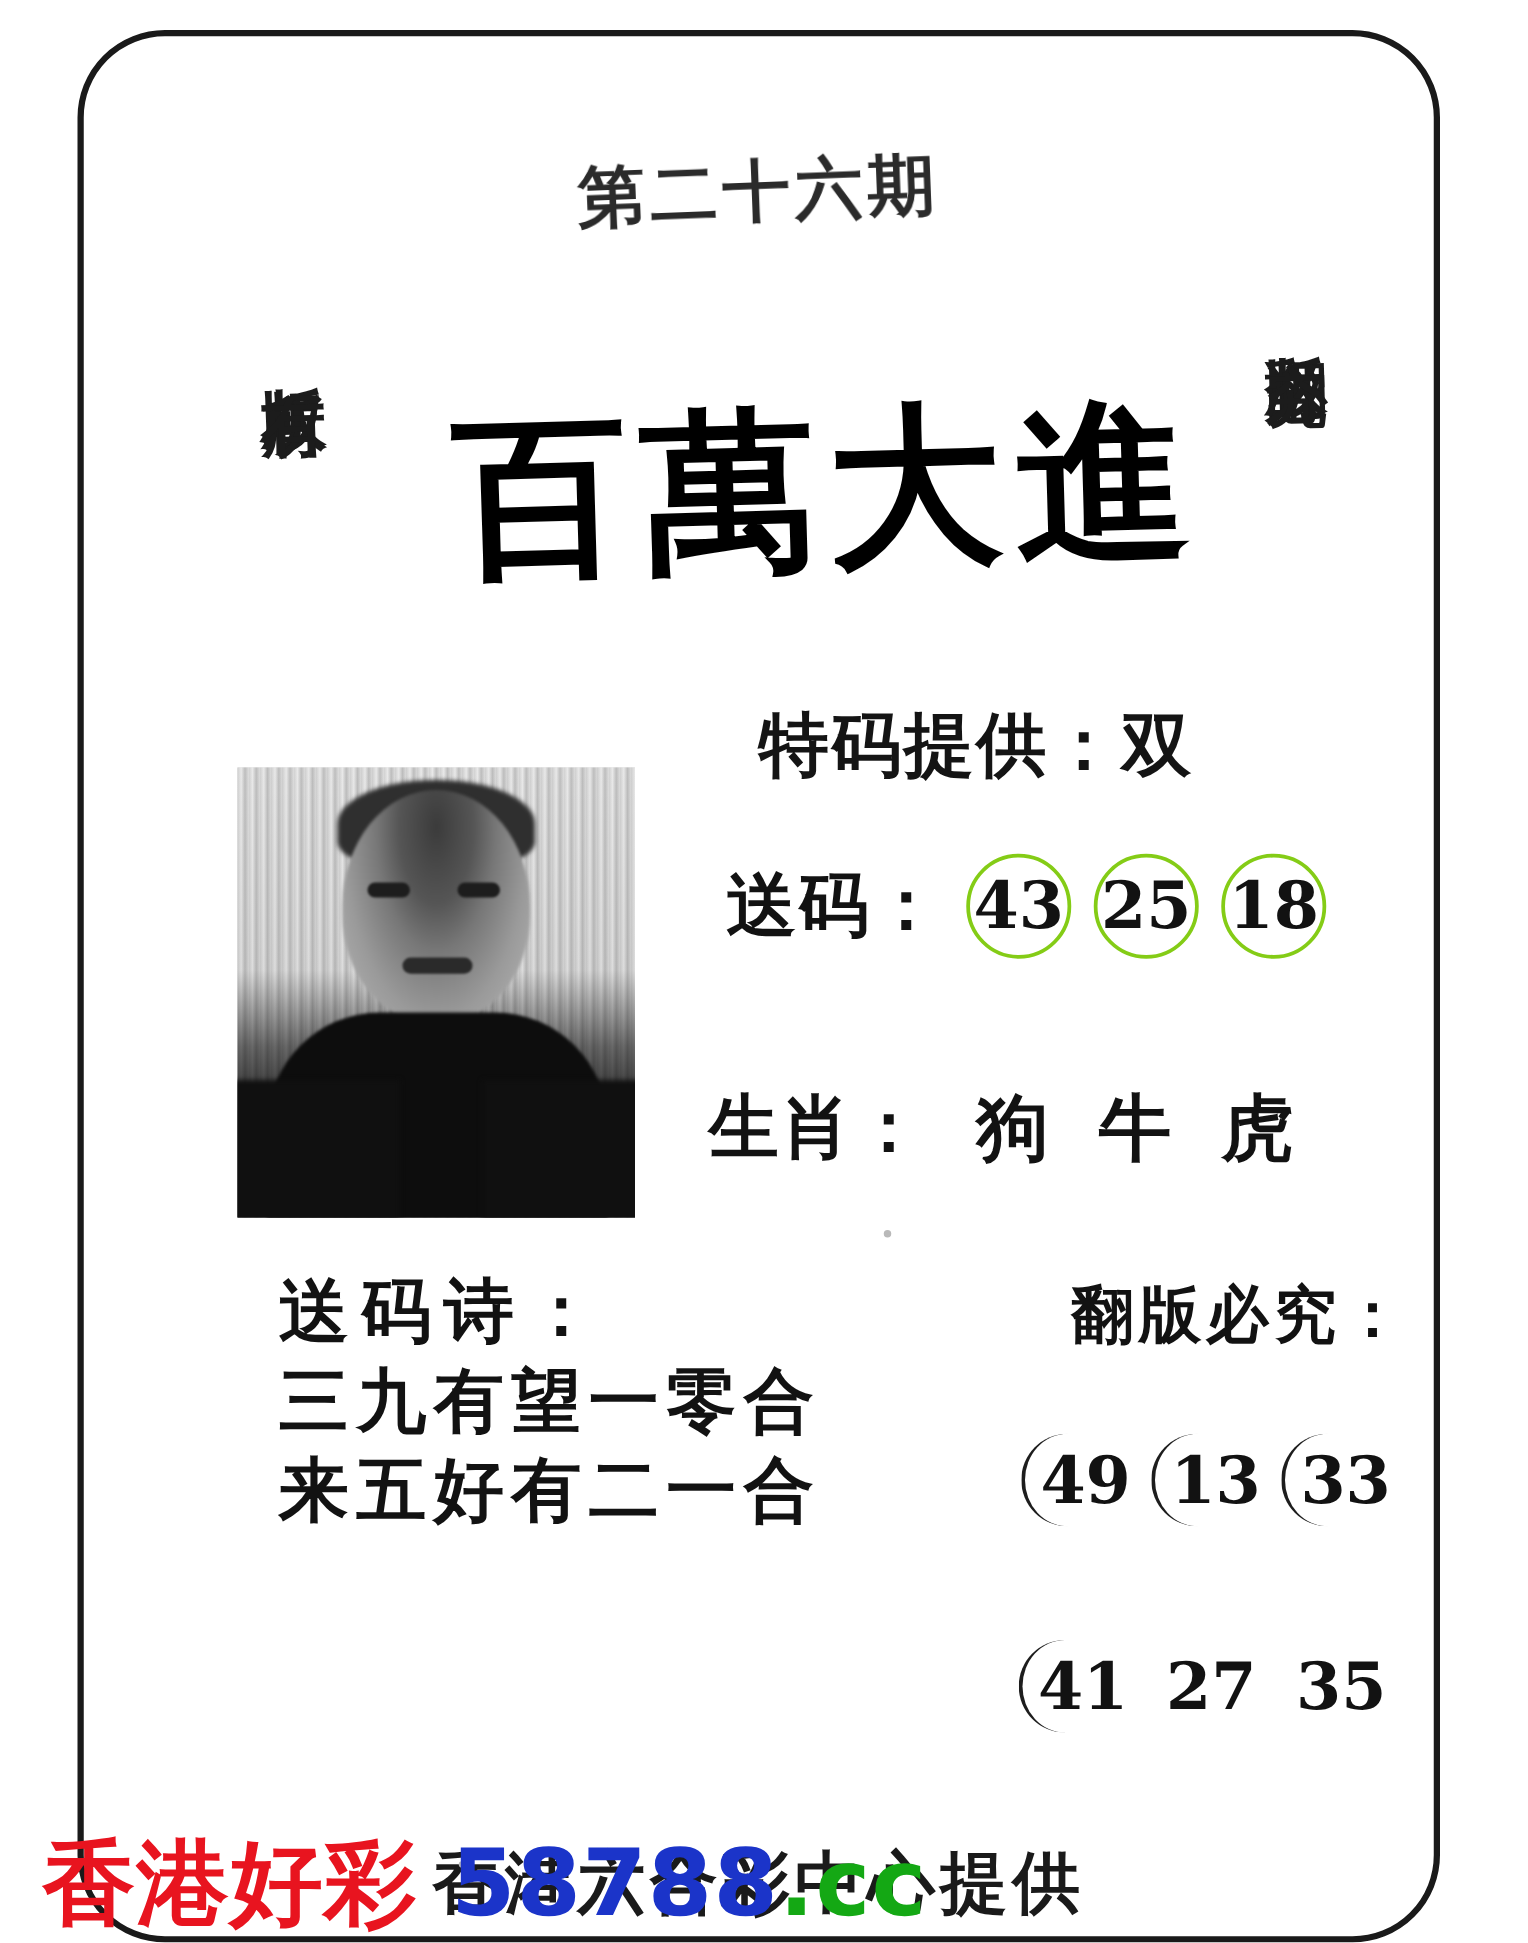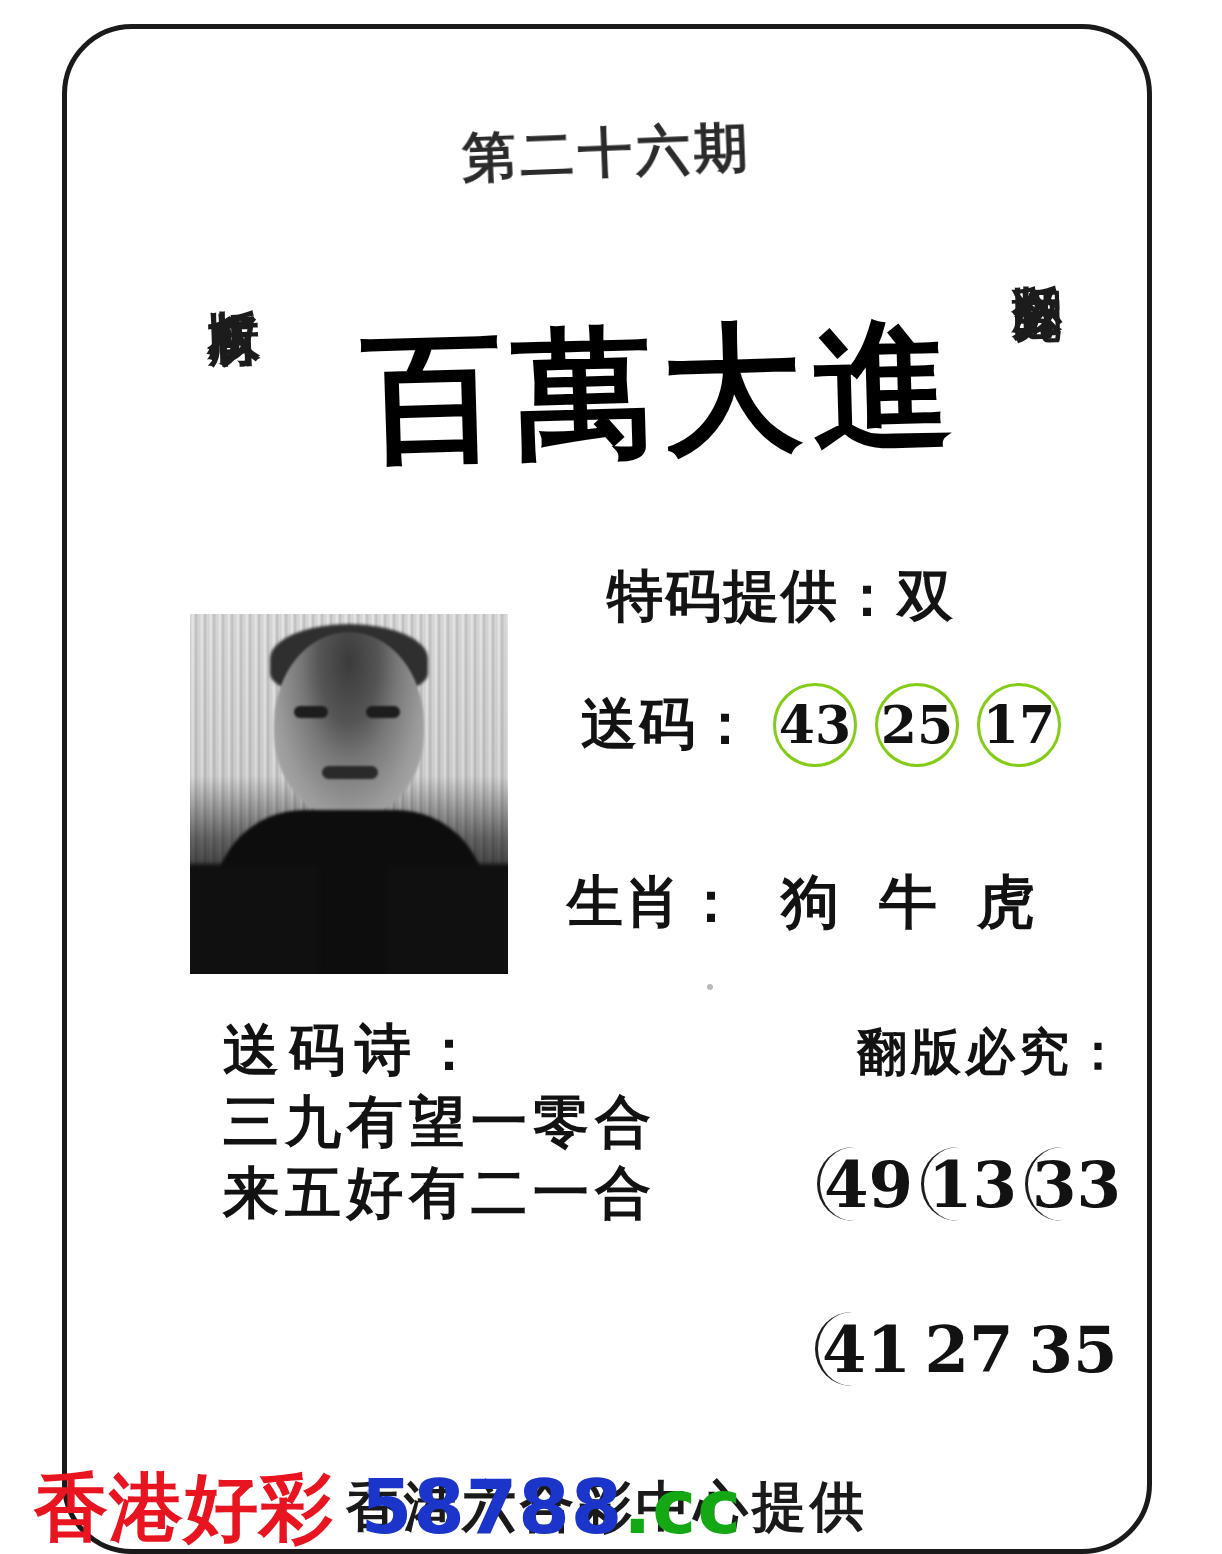--- a/index.html
+++ b/index.html
@@ -266,21 +266,21 @@
   }
   .lianma-row-1 { left: 750px; top: 1118px; }
   .lianma-row-2 { left: 748px; top: 1283px; text-align: center; }
   .lm {
     width: 100px;
     height: 74px;
     margin-right: 4px;
     display: flex;
     align-items: center;
     justify-content: center;
-    font-size: 64px;
+    font-size: 52px;
     border-left: 3px solid #1d1d1d;
     border-top-left-radius: 40px;
     border-bottom-left-radius: 40px;
     box-sizing: border-box;
   }
   .lm.plain { border-left: none; }
 
   
   .footer {
     position: absolute;
@@ -342,21 +342,21 @@
     <div class="mouth"></div>
     <div class="body"></div>
     <div class="shoulderL"></div>
     <div class="shoulderR"></div>
   </div>
 
   <div class="row row-songma">
     <span class="label">送码：</span>
     <span class="ball">43</span>
     <span class="ball">25</span>
-    <span class="ball">17</span>
+    <span class="ball">18</span>
   </div>
 
   <div class="row row-shengxiao">
     <span class="label">生肖：</span>
     <span class="zodiac">狗</span>
     <span class="zodiac">牛</span>
     <span class="zodiac">虎</span>
   </div>
 
   <div class="poem">

